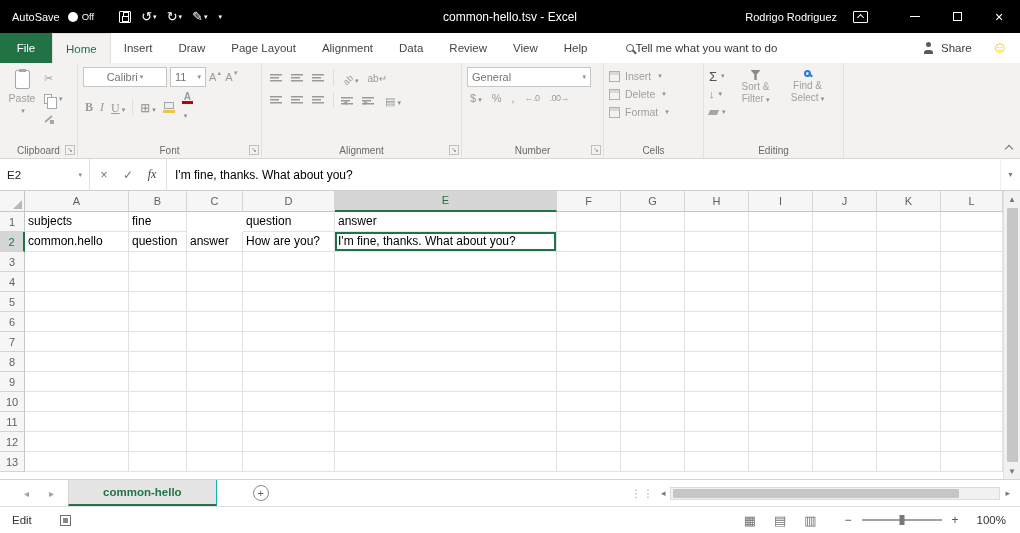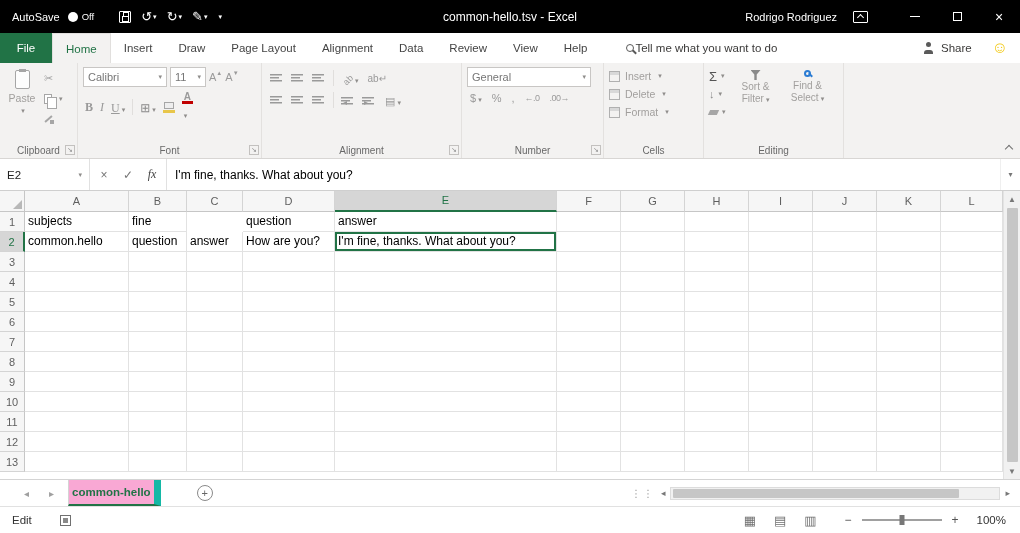--- a/index.html
+++ b/index.html
@@ -59,21 +59,21 @@
   .ico-copy { position:relative; width:8px; height:10px; border:1px solid #a6a6a6; background:#fff; margin-right:3px; }
   .ico-copy::after { content:""; position:absolute; left:2px; top:2px; width:8px; height:10px; border:1px solid #a6a6a6; background:#fff; }
   .ico-brush { width:10px; height:10px; position:relative; }
   .ico-brush::before { content:""; position:absolute; top:4px; left:0; width:9px; height:2px; background:#a6a6a6; transform:rotate(-40deg); }
   .ico-brush::after { content:""; position:absolute; bottom:0; right:0; width:4px; height:4px; background:#a6a6a6; }
 
   .g-font { width:184px; }
   .f-row1 { display:flex; align-items:center; gap:3px; margin-bottom:5px; }
   .f-row2 { display:flex; align-items:center; gap:7px; padding-left:2px; }
   .combo { height:20px; background:#fff; border:1px solid #c8c6c4; display:flex; align-items:center; justify-content:space-between; padding:0 4px; font-size:11px; color:#767676; }
-  .w-font { width:84px; }
+  .w-font { width:84px;justify-content:center; }
   .w-size { width:36px; }
   .fsz { color:#9a9a9a; font-size:11px; display:flex; align-items:flex-start; }
   .fsz .arr { font-size:6px; margin-top:-1px; }
   .b-b { font-family:"Liberation Serif", serif; font-weight:bold; color:#9a9a9a; font-size:12px; }
   .b-i { font-family:"Liberation Serif", serif; font-style:italic; color:#9a9a9a; font-size:12px; }
   .b-u { font-family:"Liberation Serif", serif; text-decoration:underline; color:#9a9a9a; font-size:12px; }
   .vdiv { width:1px; height:16px; background:#e0dedc; }
   .ico-borders { color:#8a8a8a; font-size:12px; }
   .ico-fill { display:flex; flex-direction:column; align-items:center; gap:1px; }
   .ico-fill .cup { width:10px; height:7px; border:1px solid #a6a6a6; background:#eee; }
@@ -140,21 +140,21 @@
   .row-h.sel { background:#d6d6d6; color:#217346; border-right:2px solid #217346; }
   .g-cell { flex:0 0 auto; border-right:1px solid #e2e2e2; border-bottom:1px solid #e2e2e2; font-size:12px; color:#000; padding:0 3px; line-height:19px; white-space:nowrap; overflow:hidden; background:#fff; }
   .g-cell.active { box-shadow:inset 0 0 0 2px #217346; }
   .vscroll { position:absolute; right:0; top:0; bottom:0; width:17px; background:#f1f1f1; border-left:1px solid #e3e3e3; display:flex; flex-direction:column; align-items:center; }
   .sarrow { color:#787878; font-size:8px; height:16px; display:flex; align-items:center; }
   .vthumb { width:11px; flex:1; margin:1px 0; background:#c6c6c6; border-radius:1px; }
 
   
   .sheetbar { height:27px; display:flex; align-items:stretch; background:#fff; border-top:1px solid #d4d4d4; font-size:11.5px; }
   .snav { display:flex; align-items:center; gap:20px; padding:0 14px 0 24px; color:#a0a0a0; font-size:10px; }
-  .stab { display:flex; align-items:center; padding:0 3px; background:#f9a8d4; border-left:1px solid #d4d4d4; border-right:7px solid #14b8a6; border-bottom:2px solid #217346; color:#217346; font-weight:bold; }
+  .stab { display:flex; align-items:center; padding:0 34px; background:#e5e5e5; border-left:1px solid #d4d4d4; border-right:1px solid #14b8a6; border-bottom:2px solid #217346; color:#217346; font-weight:bold; }
   .addsheet { display:flex; align-items:center; margin-left:36px; }
   .addsheet .circ { width:16px; height:16px; border:1px solid #8a8a8a; border-radius:50%; color:#666; font-size:11px; line-height:14px; text-align:center; }
   .splitdots { margin-left:auto; display:flex; align-items:center; color:#9a9a9a; font-size:10px; letter-spacing:2px; padding:0 6px; }
   .hscroll { display:flex; align-items:center; gap:5px; margin-right:10px; }
   .hs-arrow { color:#787878; font-size:9px; }
   .hs-track { width:330px; height:13px; background:#f1f1f1; border:1px solid #dcdcdc; display:flex; align-items:center; }
   .hs-thumb { width:286px; height:9px; background:#c6c6c6; margin-left:2px; border-radius:1px; }
 
   
   .statusbar { height:27px; border-top:1px solid #e1e1e1; background:#fff; display:flex; align-items:center; font-size:11.5px; color:#333; }

